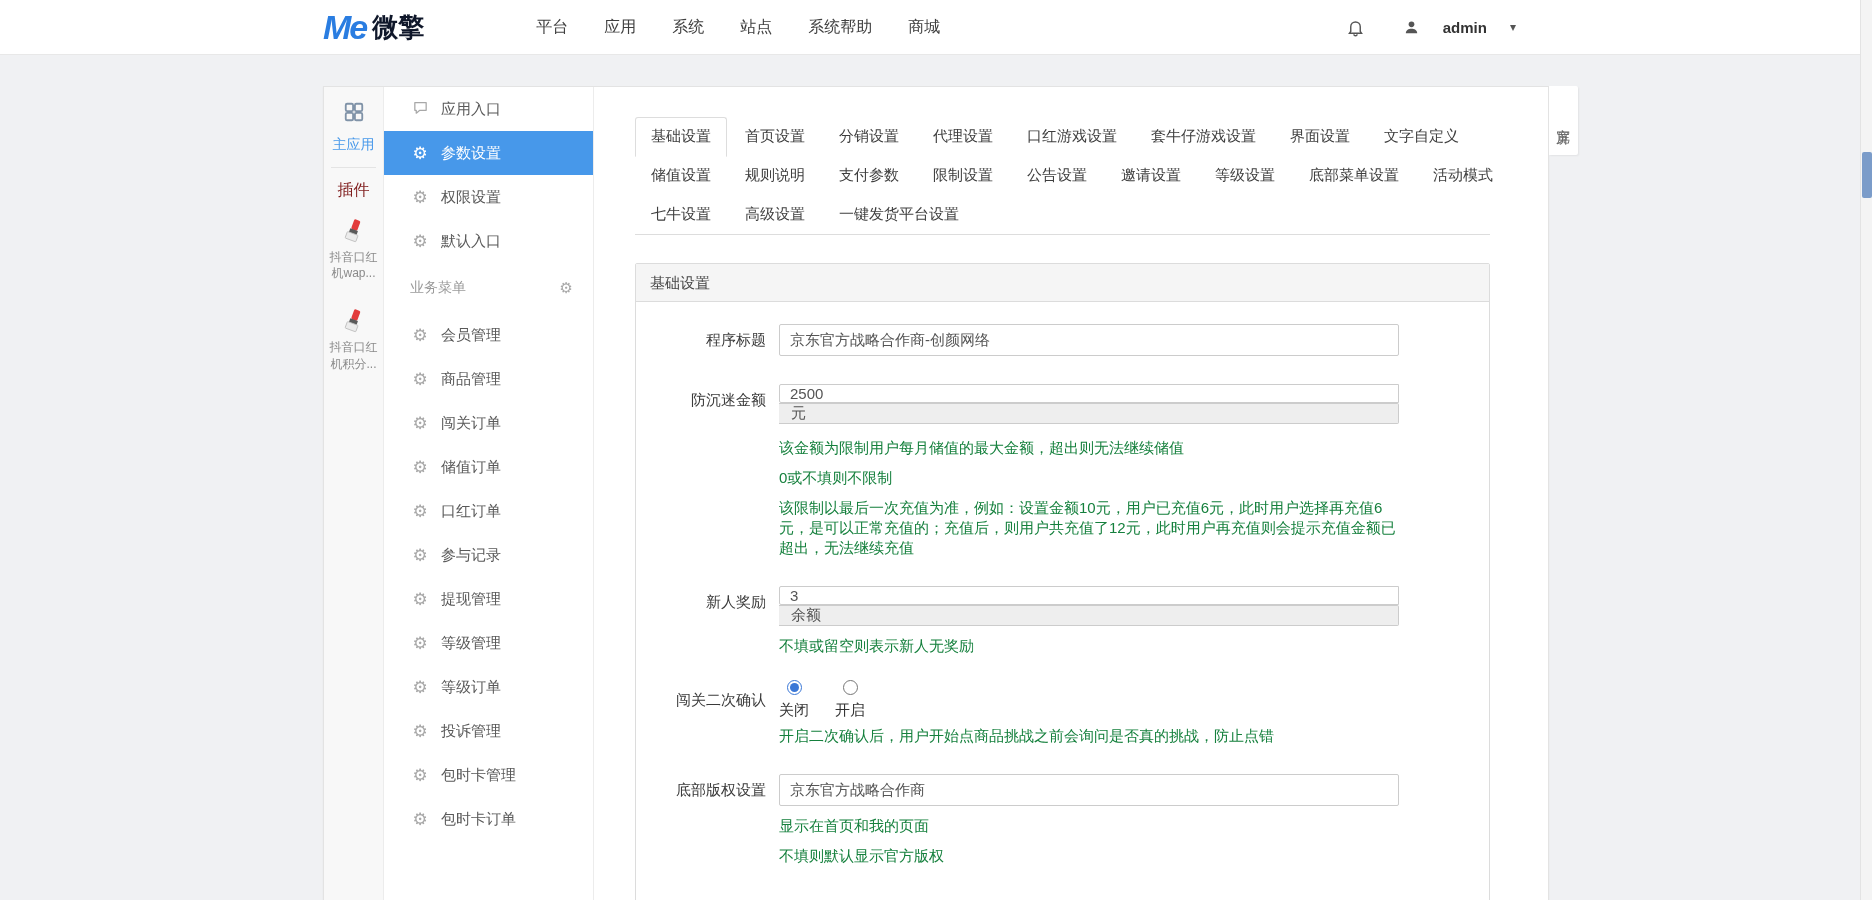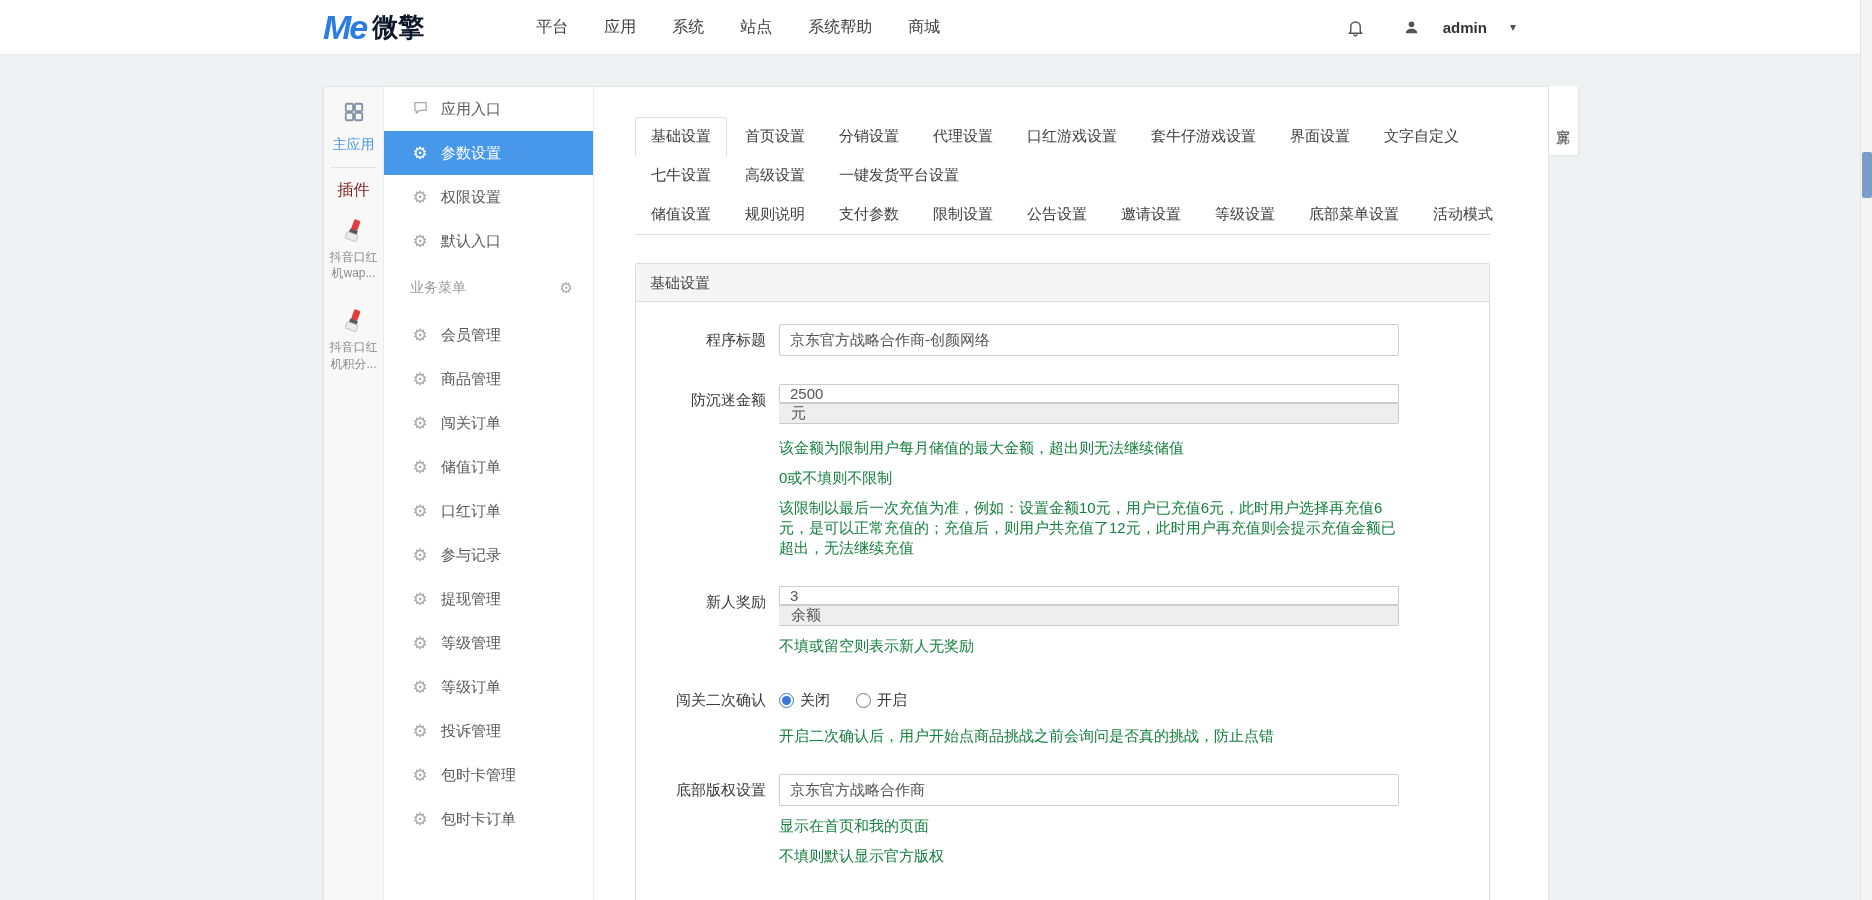--- a/index.html
+++ b/index.html
@@ -89,21 +89,21 @@
   .controls { width:620px; }
   .text-input { width:100%; height:32px; border:1px solid #ccc; border-radius:2px;
                 padding:0 10px; font-size:15px; color:#555; background:#fff; outline:none; }
   .input-group { display:flex;flex-direction:column; }
   .input-group .text-input { flex:1; border-radius:2px 0 0 2px; }
   .addon { border:1px solid #ccc; border-left:none; background:#eee; color:#555;
            font-size:15px; display:flex; align-items:center; padding:0 12px;
            border-radius:0 2px 2px 0; flex-shrink:0; }
   .help { color:#15803d; font-size:15px; line-height:20px; margin-top:10px; }
   .radio-group { display:flex; align-items:center; gap:26px; height:32px; }
-  .radio-group label { display:flex; align-items:center; gap:6px; font-size:15px; color:#333; cursor:pointer; }
+  .radio-group label { display:flex; align-items:center; gap:6px; font-size:15px; color:#333; cursor:pointer;flex-direction:column; }
   .radio-group input { width:15px; height:15px; margin:0; accent-color:#3a77d6; }
 
   
   .scrollbar { position:fixed; right:0; top:0; width:12px; height:900px;
                background:#f4f4f4; border-left:1px solid #e3e3e3; z-index:10; }
   .scroll-thumb { position:absolute; left:1px; top:152px; width:10px; height:46px;
                   background:#7b9cc9; border-radius:2px; cursor:pointer; }
 </style>
 </head>
 <body>
@@ -266,34 +266,34 @@
               <span class="tab active">基础设置</span>
               <span class="tab">首页设置</span>
               <span class="tab">分销设置</span>
               <span class="tab">代理设置</span>
               <span class="tab">口红游戏设置</span>
               <span class="tab">套牛仔游戏设置</span>
               <span class="tab">界面设置</span>
               <span class="tab">文字自定义</span>
             </div>
             <div class="tab-row">
-              <span class="tab">七牛设置</span>
-              <span class="tab">高级设置</span>
-              <span class="tab">一键发货平台设置</span>
-            </div>
-            <div class="tab-row">
               <span class="tab">储值设置</span>
               <span class="tab">规则说明</span>
               <span class="tab">支付参数</span>
               <span class="tab">限制设置</span>
               <span class="tab">公告设置</span>
               <span class="tab">邀请设置</span>
               <span class="tab">等级设置</span>
               <span class="tab">底部菜单设置</span>
               <span class="tab">活动模式</span>
+            </div>
+            <div class="tab-row">
+              <span class="tab">七牛设置</span>
+              <span class="tab">高级设置</span>
+              <span class="tab">一键发货平台设置</span>
             </div>
           </div>
 
           <div class="panel">
             <div class="panel-header">基础设置</div>
             <div class="panel-body">
 
               <div class="form-row">
                 <div class="form-label">程序标题</div>
                 <div class="controls">

